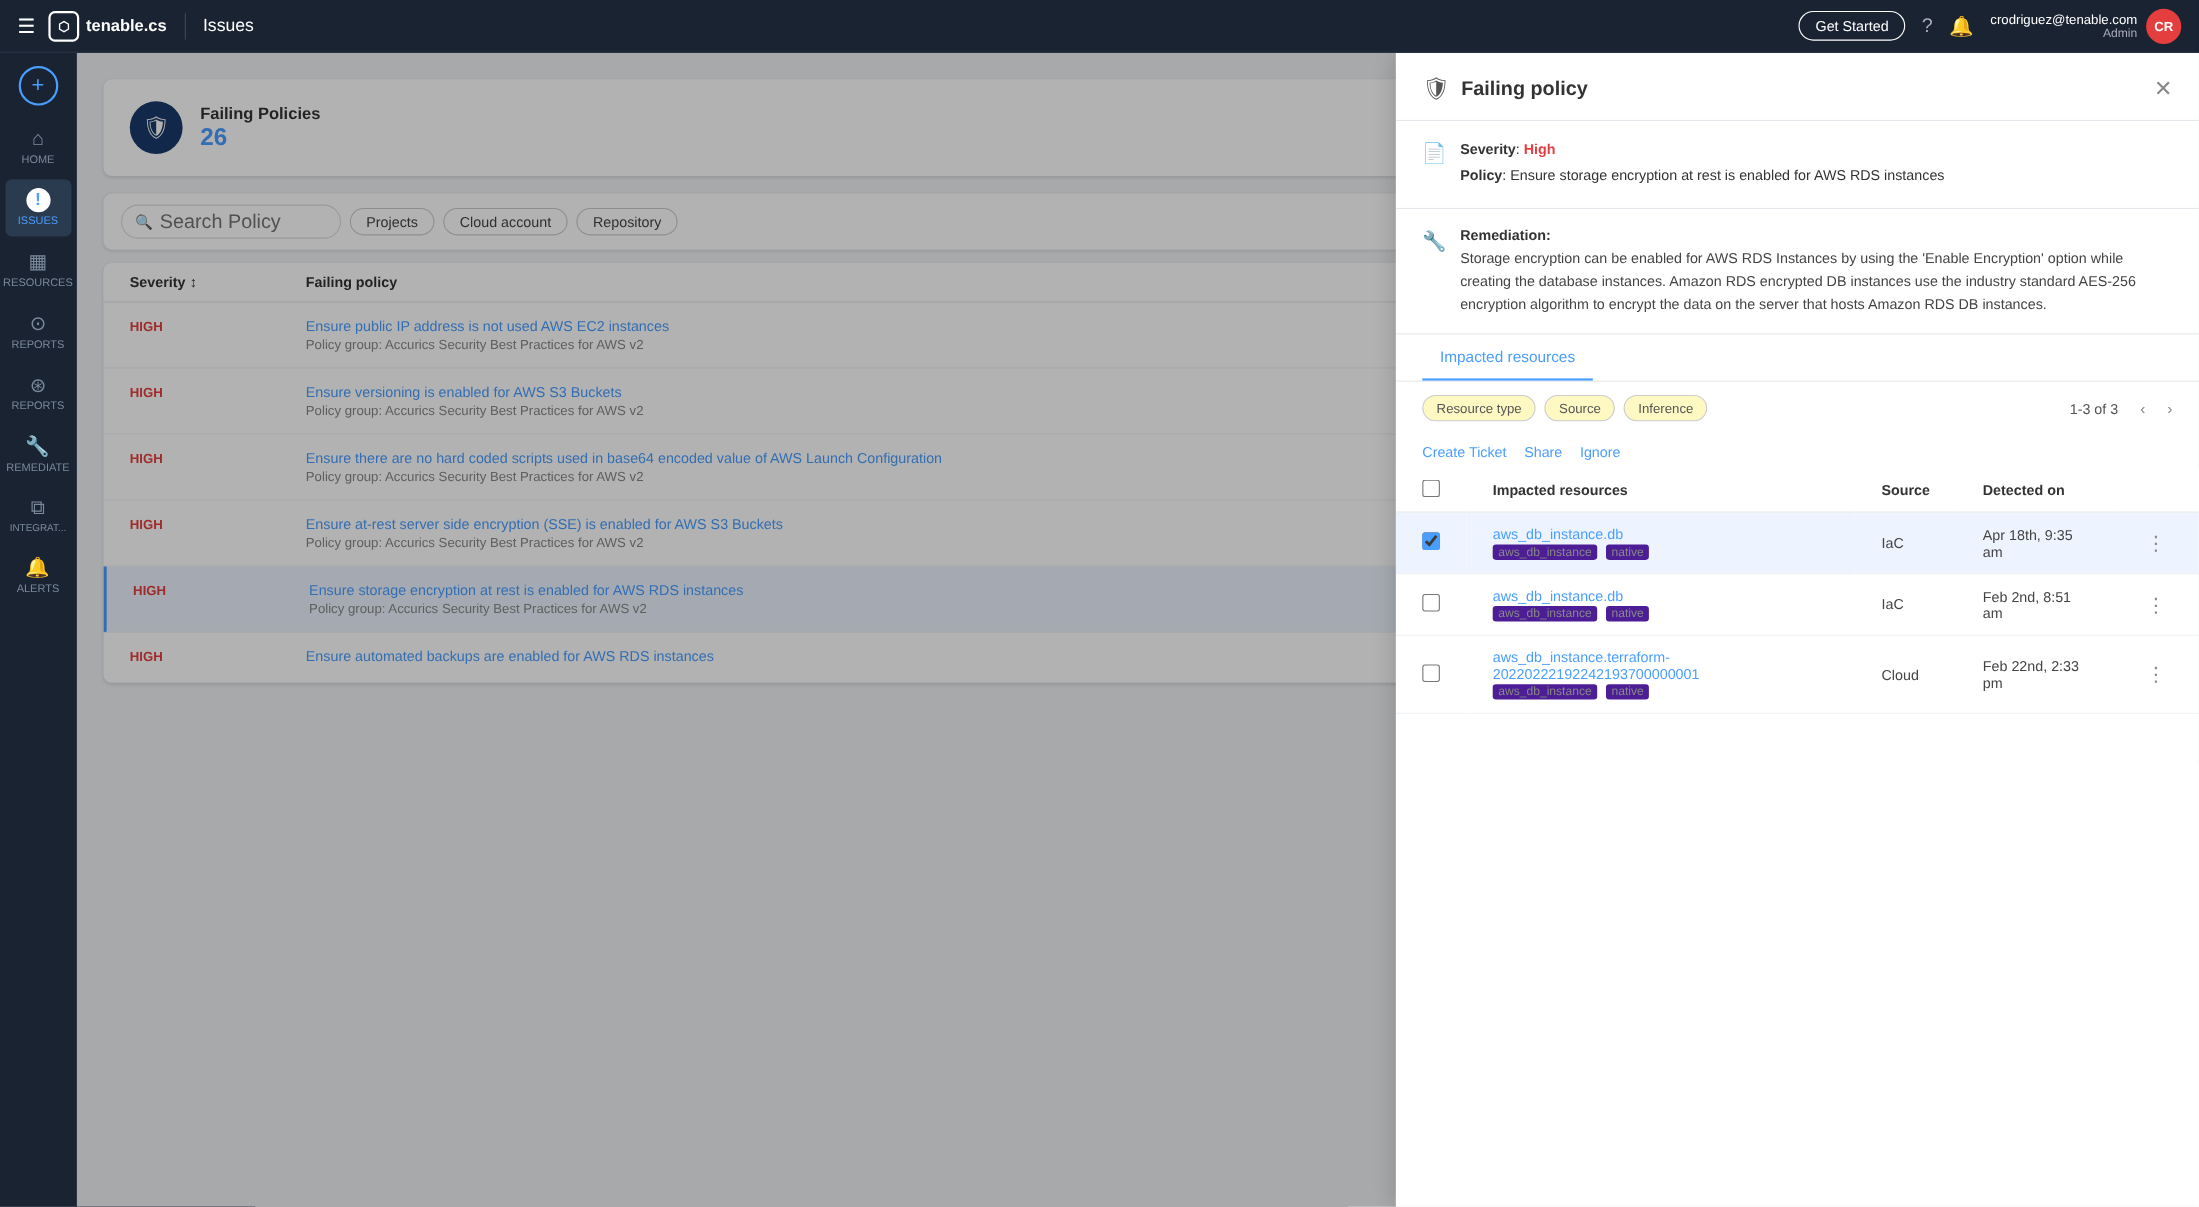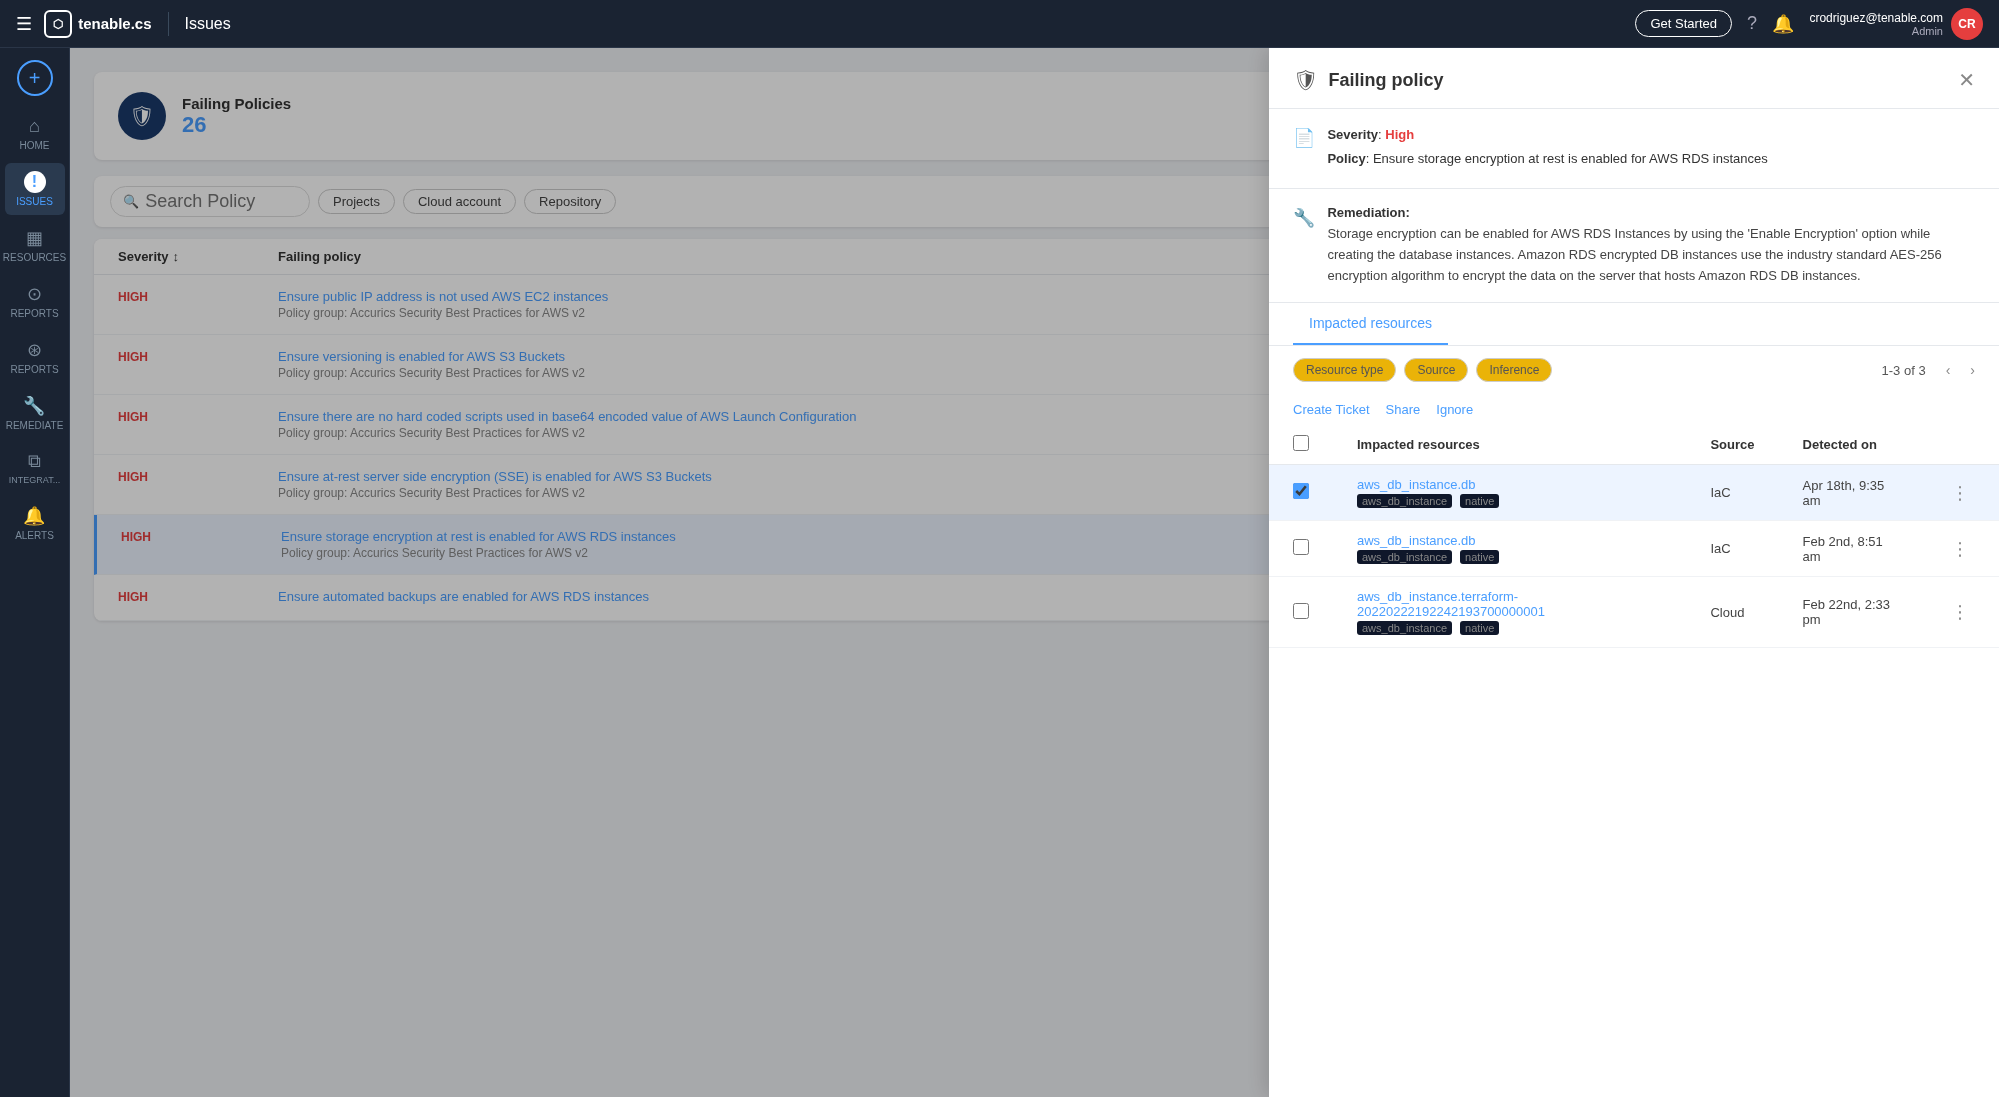--- a/index.html
+++ b/index.html
@@ -84,37 +84,37 @@
     .remediation-text { font-size: 13px; color: #444; line-height: 1.6; }
 
     
     .panel-tabs { padding: 0 24px; border-bottom: 1px solid #e5e8ec; }
     .tab-list { display: flex; gap: 0; }
     .tab-item { padding: 12px 16px; font-size: 14px; cursor: pointer; color: #666; border-bottom: 2px solid transparent; }
     .tab-item.active { color: #4a9eff; border-bottom: 2px solid #4a9eff; font-weight: 500; }
 
     
     .filter-chips { display: flex; align-items: center; gap: 8px; padding: 12px 24px; }
-    .chip { border: 1px solid #ccc; border-radius: 16px; padding: 4px 12px; font-size: 12px; color: #555; cursor: pointer; background: #eab308; }
+    .chip { border: 1px solid #ccc; border-radius: 16px; padding: 4px 12px; font-size: 12px; color: #555; cursor: pointer; background: #fef9c3; }
     .pagination { margin-left: auto; display: flex; align-items: center; gap: 20px; font-size: 13px; color: #555; }
     .page-btn { background: none; border: none; cursor: pointer; color: #888; font-size: 14px; }
 
     
     .action-links { display: flex; gap: 16px; padding: 8px 24px 8px; }
     .action-link { color: #4a9eff; font-size: 13px; cursor: pointer; font-weight: 500; }
 
     
     .resources-table { width: 100%; border-collapse: collapse; }
     .resources-table th { text-align: left; padding: 10px 24px; font-size: 13px; font-weight: 600; color: #333; border-bottom: 1px solid #e5e8ec; background: #fff; }
     .resources-table td { padding: 12px 24px; border-bottom: 1px solid #f0f2f5; font-size: 13px; vertical-align: middle; }
     .resources-table tr.selected td { background: #edf4ff; }
     .checkbox { width: 16px; height: 16px; cursor: pointer; accent-color: #4a9eff; }
     .resource-link { color: #4a9eff; font-weight: 500; display: block; margin-bottom: 2px; }
     .resource-meta { color: #888; font-size: 11px; display: flex; gap: 8px; }
-    .resource-tag { background: #0f172a; border-radius: 3px; padding: 1px 5px; }
+    .resource-tag { background: #4c1d95; border-radius: 3px; padding: 1px 5px; }
     .source-badge { color: #444; }
     .detected-on { color: #444; }
     .more-btn { background: none; border: none; cursor: pointer; color: #888; font-size: 18px; padding: 2px 6px; }
 
     
     .dim-overlay { position: fixed; top: 48px; left: 70px; right: 730px; bottom: 0; background: rgba(0,0,0,0.3); z-index: 40; }
   </style>
 </head>
 <body>
 

